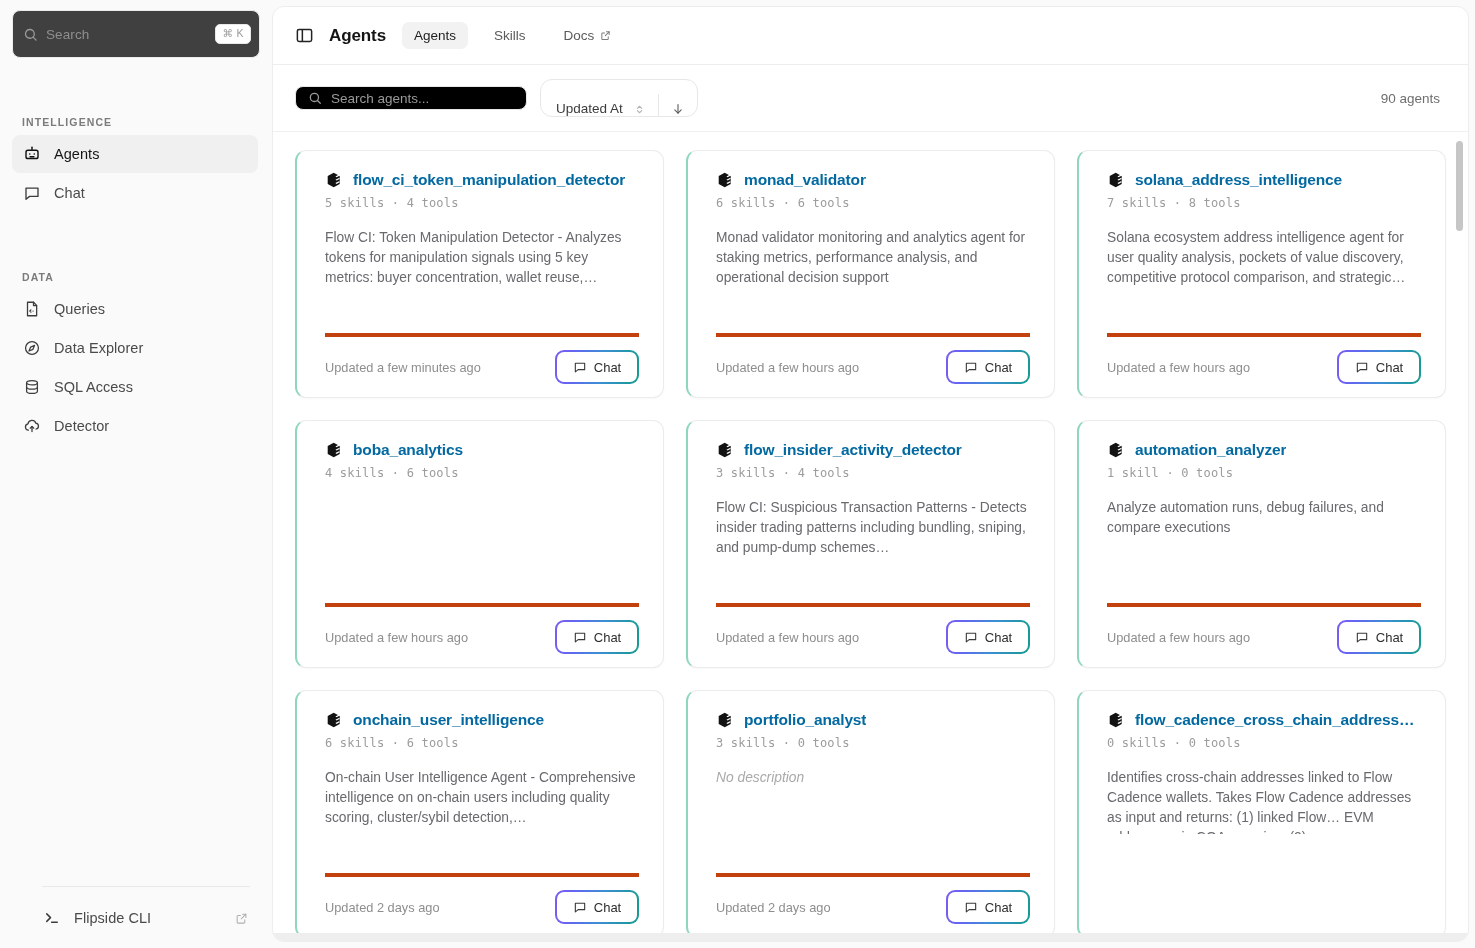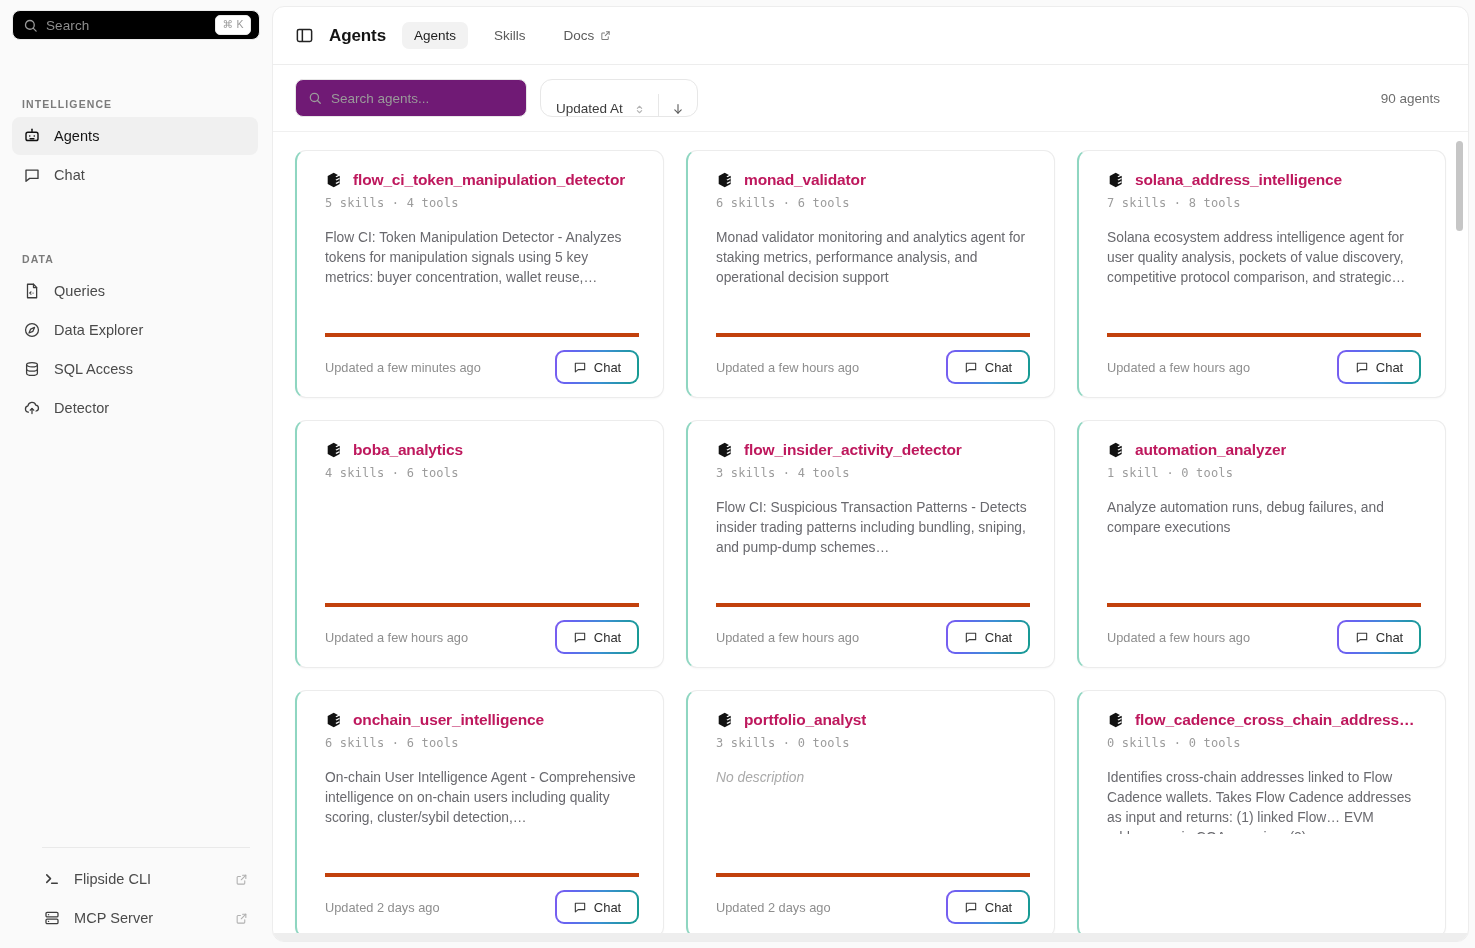--- a/index.html
+++ b/index.html
@@ -15,22 +15,22 @@
   
   .sidebar {
     width: 272px; height: 948px;
     background: #fafafa;
     display: flex; flex-direction: column;
     flex: 0 0 272px;
     position: relative;
   }
   .search-box {
     margin: 10px 12px 0 12px;
-    height: 30px;
-    background: #000000;
+    height: 48px;
+    background: #404040;
     border: 1px solid #ebebeb;
     border-radius: 8px;
     display: flex; align-items: center;
     padding: 0 8px 0 10px;
     gap: 8px;
   }
   .search-box .s-icon { flex: 0 0 15px; height: 15px; display:flex; align-items:center; justify-content:center; color:#9a9a9a; }
   .search-box .s-text { flex: 1; font-size: 13.5px; color: #8e8e8e; letter-spacing: .1px;}
   .kbd {
     font-size: 10.5px; color: #9a9a9a;
@@ -86,24 +86,24 @@
   .tab.active { background: #f2f2f2; color: #1d1d1d; }
   .tab .ext { width: 11px; height: 11px; display:flex; color:#7d7d7d; }
 
   .toolbar {
     height: 67px; flex: 0 0 67px;
     display: flex; align-items: center;
     padding: 0 22px; gap: 13px;
     border-bottom: 1px solid #f0f0f0;
   }
   .agent-search {
-    width: 232px; height: 38px;
+    width: 232px; height: 24px;
     border: 1px solid #e7e7e7; border-radius: 8px;
     display: flex; align-items: center; gap: 9px;
-    padding: 0 12px; background: #701a75;
+    padding: 0 12px; background: #000000;
   }
   .agent-search .s-icon { color:#9b9b9b; flex:0 0 14px; height:14px; display:flex; align-items:center;}
   .agent-search .ph { font-size: 13.5px; color: #9a9a9a; }
   .sort-select {
     height: 38px; border: 1px solid #e7e7e7; border-radius: 12px;
     display: flex; align-items: flex-end; background: #fff; cursor: pointer;
   }
   .sort-select .val { font-size: 13.5px; color: #3c3c3c; padding: 0 10px 0 15px; }
   .sort-select .chev { color: #b3b3b3; padding-right: 12px; display:flex; align-items:center; }
   .sort-select .sep { width: 1px; height: 22px; background: #e7e7e7; }
@@ -128,21 +128,21 @@
     border-radius: 11px;
     height: 248px;
     padding: 20px 24px 0 28px;
     display: flex; flex-direction: column;
     cursor: pointer;
     box-shadow: 0 1px 2px rgba(16,24,40,.03);
   }
   .card-head { display: flex; align-items: center; gap: 10px; }
   .cube-icon { flex: 0 0 18px; width: 18px; height: 18px; display: flex; align-items: center; justify-content: center; }
   .card-title {
-    font-size: 15.5px; font-weight: 700; color: #be185d;
+    font-size: 15.5px; font-weight: 700; color: #0369a1;
     letter-spacing: -.15px;
     white-space: nowrap; overflow: hidden; text-overflow: ellipsis;
   }
   .card-meta {
     font-family: "DejaVu Sans Mono", "Liberation Mono", monospace;
     font-size: 12px; color: #9c9c9c; margin-top: 7px; letter-spacing: .2px;
   }
   .card-desc {
     margin-top: 18px;
     font-size: 13.8px; line-height: 20px; color: #69696e;
@@ -299,38 +299,20 @@
         <span class="n-label">Flipside CLI</span>
         <span class="ext">
           <svg width="13" height="13" viewBox="0 0 24 24" fill="none" stroke="currentColor" stroke-width="2" stroke-linecap="round" stroke-linejoin="round">
               <path d="M14 4h6v6"></path>
               <path d="M20 4l-8.5 8.5"></path>
               <path d="M18 14.5V19a1.5 1.5 0 01-1.5 1.5h-11A1.5 1.5 0 014 19V8a1.5 1.5 0 011.5-1.5H10"></path>
             </svg>
         </span>
       </div>
 
-      <div class="nav-item">
-        <span class="n-icon">
-          <svg width="18" height="18" viewBox="0 0 24 24" fill="none" stroke="currentColor" stroke-width="1.7" stroke-linejoin="round">
-              <rect x="4" y="4.5" width="16" height="6" rx="1.6"></rect>
-              <rect x="4" y="13.5" width="16" height="6" rx="1.6"></rect>
-              <circle cx="7.4" cy="7.5" r=".95" fill="currentColor" stroke="none"></circle>
-              <circle cx="7.4" cy="16.5" r=".95" fill="currentColor" stroke="none"></circle>
-            </svg>
-        </span>
-        <span class="n-label">MCP Server</span>
-        <span class="ext">
-          <svg width="13" height="13" viewBox="0 0 24 24" fill="none" stroke="currentColor" stroke-width="2" stroke-linecap="round" stroke-linejoin="round">
-              <path d="M14 4h6v6"></path>
-              <path d="M20 4l-8.5 8.5"></path>
-              <path d="M18 14.5V19a1.5 1.5 0 01-1.5 1.5h-11A1.5 1.5 0 014 19V8a1.5 1.5 0 011.5-1.5H10"></path>
-            </svg>
-        </span>
-      </div>
     </div>
   </aside>
 
   <main class="main">
 
     <div class="topbar">
       <div class="panel-toggle">
         <svg width="19" height="19" viewBox="0 0 24 24" fill="none" stroke="currentColor" stroke-width="1.9" stroke-linejoin="round">
             <rect x="3" y="4.5" width="18" height="15" rx="2.2"></rect>
             <line x1="9.3" y1="4.5" x2="9.3" y2="19.5"></line>

